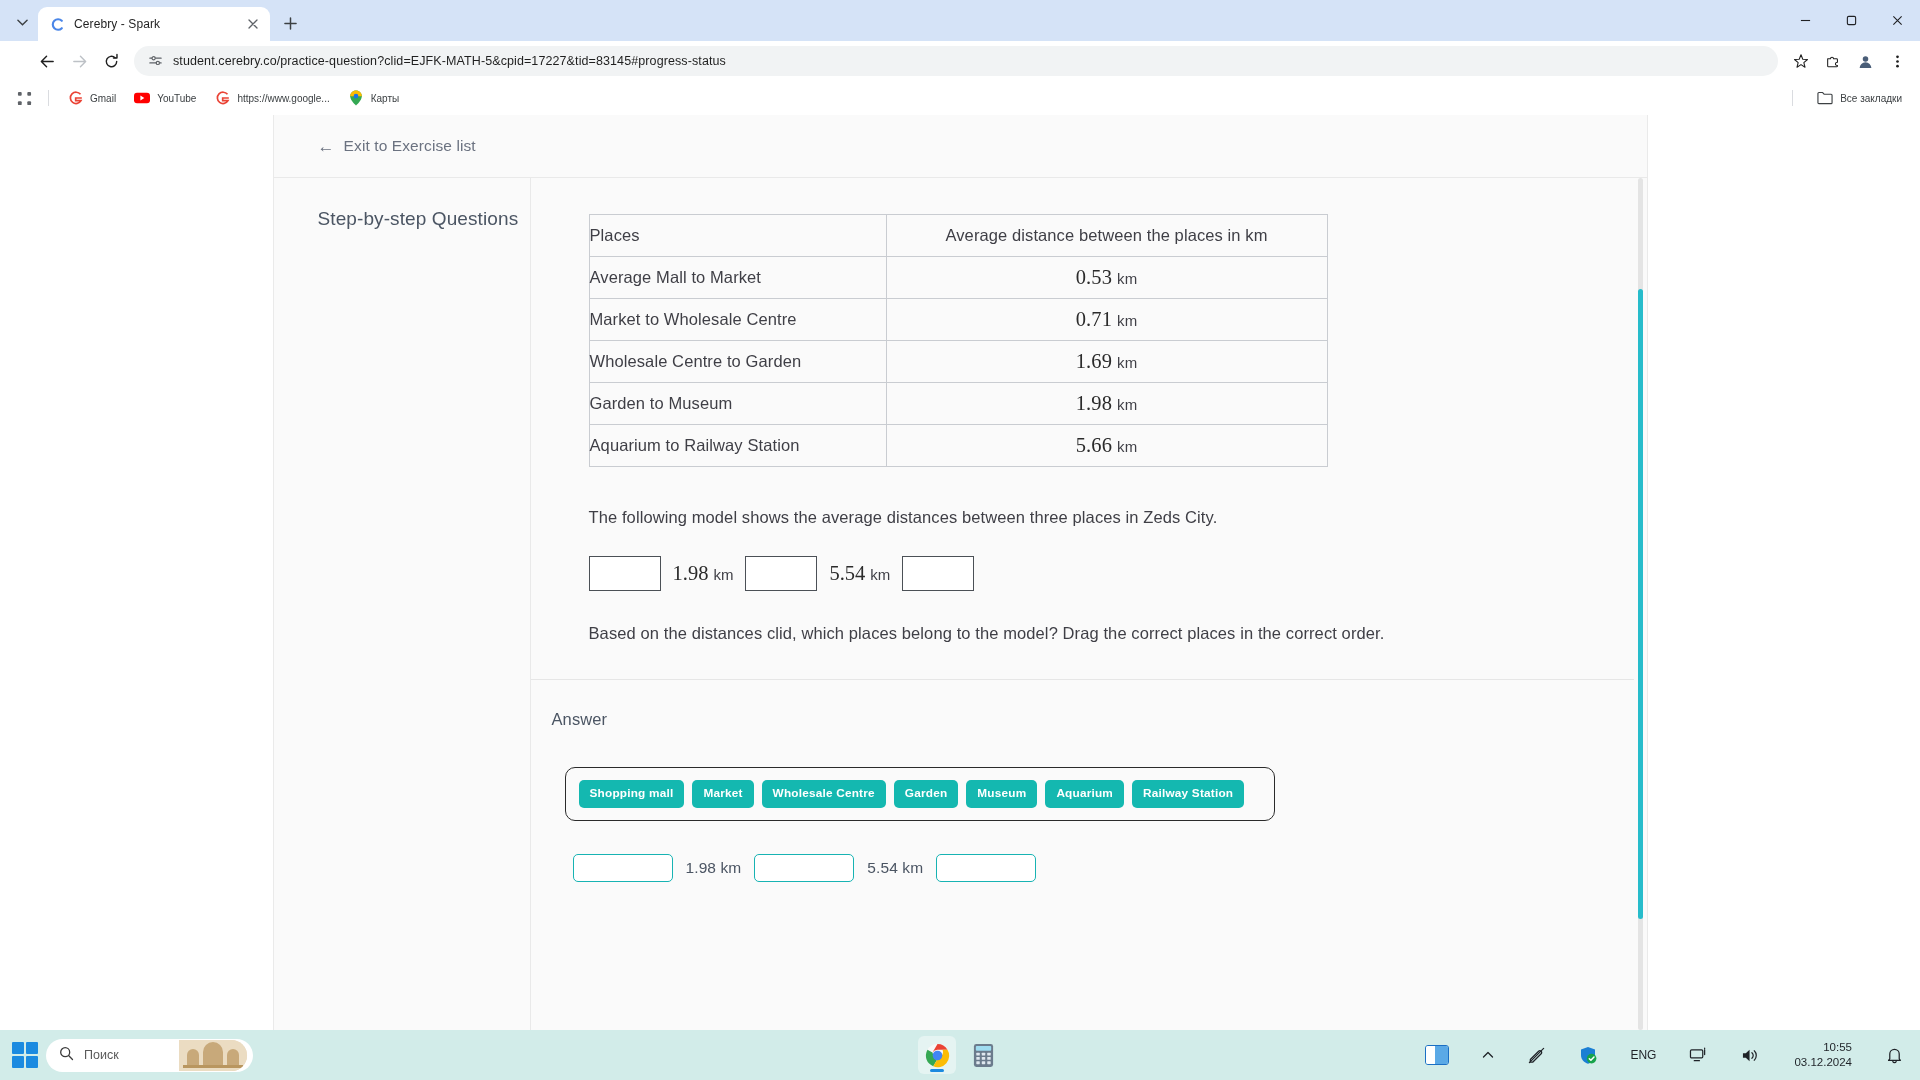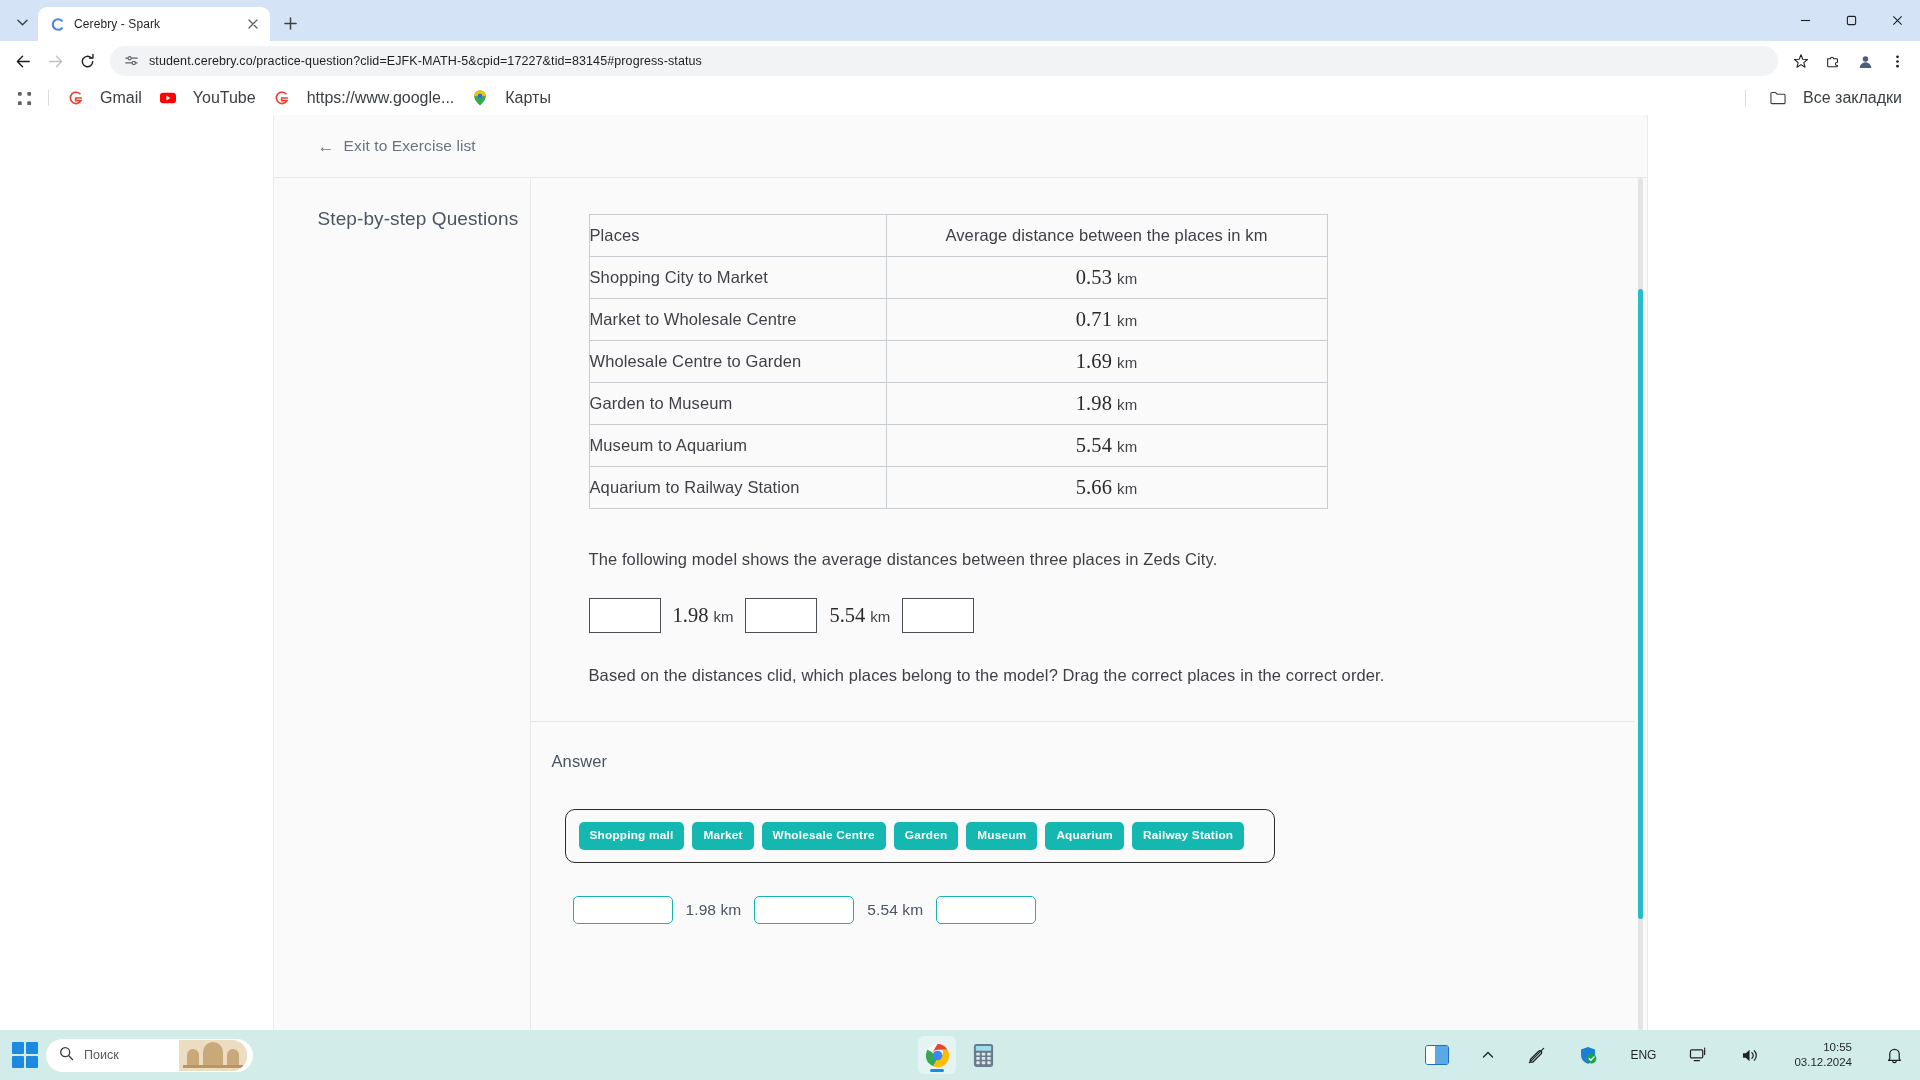--- a/index.html
+++ b/index.html
@@ -33,37 +33,37 @@
     text-overflow: ellipsis; flex: 1; letter-spacing: .1px;
   }
   .tab-close { width: 18px; height: 18px; flex:none; display:flex;align-items:center;justify-content:center; color:#5f6368; }
   .newtab {
     width: 28px; height: 28px; margin: 0 0 4px 6px; border-radius: 50%;
     display:flex;align-items:center;justify-content:center; color:#3c4043;
   }
   .wincontrols { position: absolute; right: 0; top: 0; height: 41px; display: flex; }
   .wc { width: 46px; height: 41px; display:flex;align-items:center;justify-content:center; color:#202124; }
 
-  .toolbar { height: 40px; background:#fff; display:flex; align-items:center; padding: 12px 8px; gap: 2px; flex:none; }
+  .toolbar { height: 40px; background:#fff; display:flex; align-items:center; padding: 12px 8px; gap: 2px; flex:none;margin-left:24px; }
   .tb-btn { width: 30px; height:30px; border-radius: 50%; display:flex;align-items:center;justify-content:center; color:#1f1f1f; flex:none; }
   .tb-btn.disabled { color:#bdc1c6; }
   .omnibox {
     flex: 1; height: 30px; background:#f1f3f4; border-radius: 16px; display:flex; align-items:center;
     padding: 0 10px 0 13px; gap: 10px; margin: 0 6px;
   }
   .omni-icon { width:16px;height:16px;flex:none;display:flex;align-items:center;justify-content:center;color:#5f6368;}
   .omni-url { font-size: 12.5px; color: #1f1f1f; white-space:nowrap; overflow:hidden; flex:1; letter-spacing:.1px;}
   .tb-right { display:flex; align-items:center; gap: 2px; }
 
   .bookmarks { height: 34px; background:#fff; display:flex; align-items:center; padding: 0 10px; gap: 2px; flex:none; }
   .bm-apps { width: 28px;height:28px;display:flex;align-items:center;justify-content:center; border-radius:6px;}
   .bm-sep { width:1px;height:16px;background:#dadce0;margin:0 8px;}
   .bm {
-    display:flex;align-items:center;gap:17px;height:26px;padding:0 8px;border-radius:6px;
-    font-size:16px;color:#3c4043; white-space:nowrap;
+    display:flex;align-items:center;gap:7px;height:26px;padding:0 8px;border-radius:6px;
+    font-size:10px;color:#3c4043; white-space:nowrap;
   }
   .bm-ico{width:16px;height:16px;flex:none;display:flex;align-items:center;justify-content:center;}
   .bm-right{margin-left:auto;display:flex;align-items:center;gap:8px;}
 
   
   .viewport { flex: 1; background:#ffffff; position: relative; overflow:hidden; }
   .page-wrap { position:absolute; inset:0; display:flex; justify-content:center; }
   .page {
     width: 1375px; background: #fafafa; display:flex; flex-direction: column;
     border-left: 1px solid #eaeaea; border-right:1px solid #eaeaea;
@@ -345,21 +345,21 @@
 
               <table class="qtable">
                 <thead>
                   <tr>
                     <th class="cell-places">Places</th>
                     <th class="cell-dist">Average distance between the places in km</th>
                   </tr>
                 </thead>
                 <tbody>
                   <tr>
-                    <td class="cell-places">Shopping City to Market</td>
+                    <td class="cell-places">Average Mall to Market</td>
                     <td class="cell-dist">
                       <span class="num">0.53</span><span class="unit">km</span>
                     </td>
                   </tr>
                   <tr>
                     <td class="cell-places">Market to Wholesale Centre</td>
                     <td class="cell-dist">
                       <span class="num">0.71</span><span class="unit">km</span>
                     </td>
                   </tr>
@@ -369,26 +369,20 @@
                       <span class="num">1.69</span><span class="unit">km</span>
                     </td>
                   </tr>
                   <tr>
                     <td class="cell-places">Garden to Museum</td>
                     <td class="cell-dist">
                       <span class="num">1.98</span><span class="unit">km</span>
                     </td>
                   </tr>
                   <tr>
-                    <td class="cell-places">Museum to Aquarium</td>
-                    <td class="cell-dist">
-                      <span class="num">5.54</span><span class="unit">km</span>
-                    </td>
-                  </tr>
-                  <tr>
                     <td class="cell-places">Aquarium to Railway Station</td>
                     <td class="cell-dist">
                       <span class="num">5.66</span><span class="unit">km</span>
                     </td>
                   </tr>
                 </tbody>
               </table>
 
               <div class="para">The following model shows the average distances between three places in Zeds City.</div>
 

